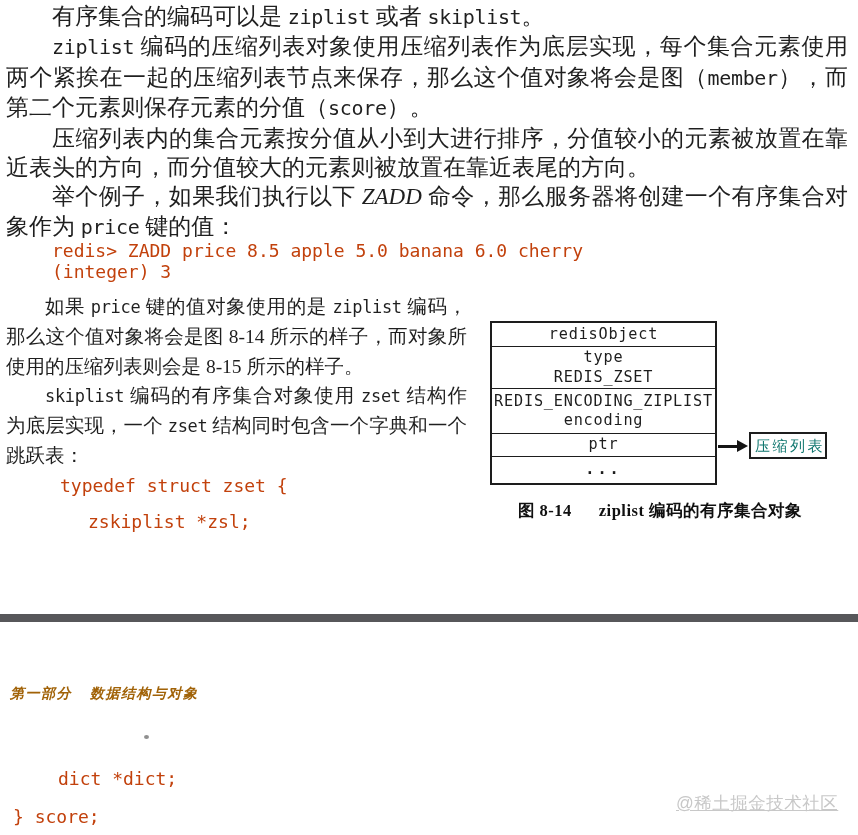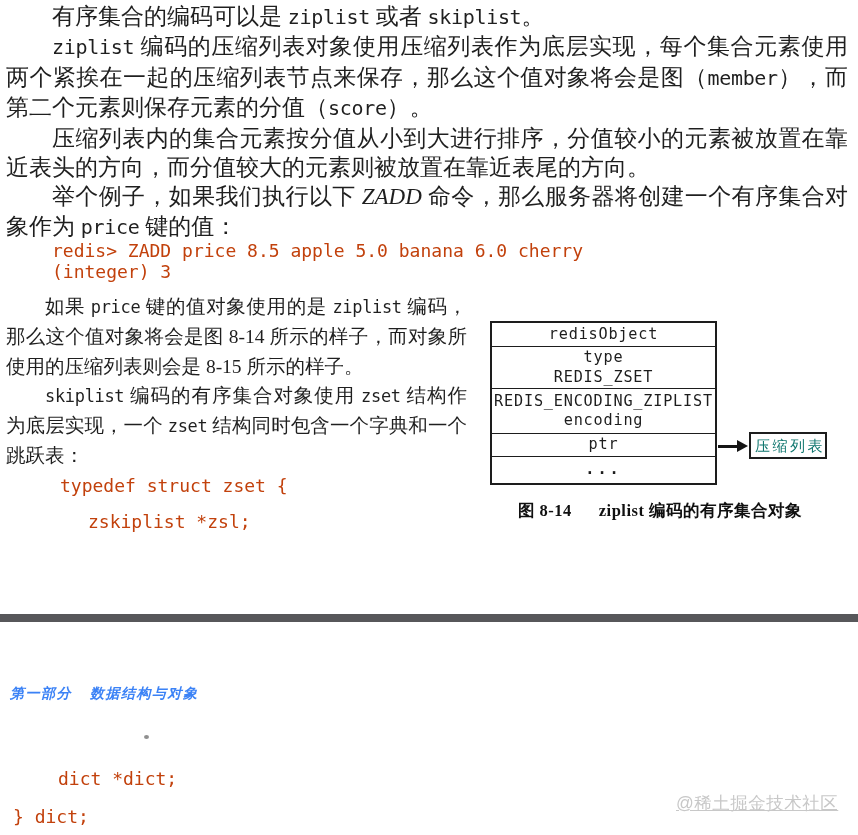--- a/index.html
+++ b/index.html
@@ -109,21 +109,21 @@
   
   .divider { position: absolute; left: 0; top: 614px; width: 858px; height: 8px; background: #57575a; }
   
   .part-heading {
     position: absolute;
     left: 10px; top: 685px;
     font-size: 14px;
     font-weight: bold;
     font-style: italic;
     letter-spacing: 1.5px;
-    color: #3b82f6;
+    color: #a16207;
   }
   .part-heading .part-title { margin-left: 18px; }
   .scan-dot { position: absolute; left: 144px; top: 735px; width: 5px; height: 4px; background: #8f8f8f; border-radius: 50%; }
   .watermark {
     position: absolute;
     left: 676px; top: 791px;
     font-family: "Liberation Sans", "DejaVu Sans", sans-serif;
     font-size: 17.5px;
     letter-spacing: 0.5px;
     color: #c8c8c8;
@@ -178,16 +178,16 @@
     <span class="cap-label">图 8-14</span><span class="cap-title">ziplist 编码的有序集合对象</span>
   </div>
 
   <div class="divider"></div>
 
   <div class="part-heading">
     <span>第一部分</span><span class="part-title">数据结构与对象</span>
   </div>
   <div class="scan-dot"></div>
   <pre class="code pos-dict">dict *dict;</pre>
-  <pre class="code pos-zset-end">} dict;</pre>
+  <pre class="code pos-zset-end">} score;</pre>
   <div class="watermark">@稀土掘金技术社区</div>
 
 </div>
 
 </body></html>

